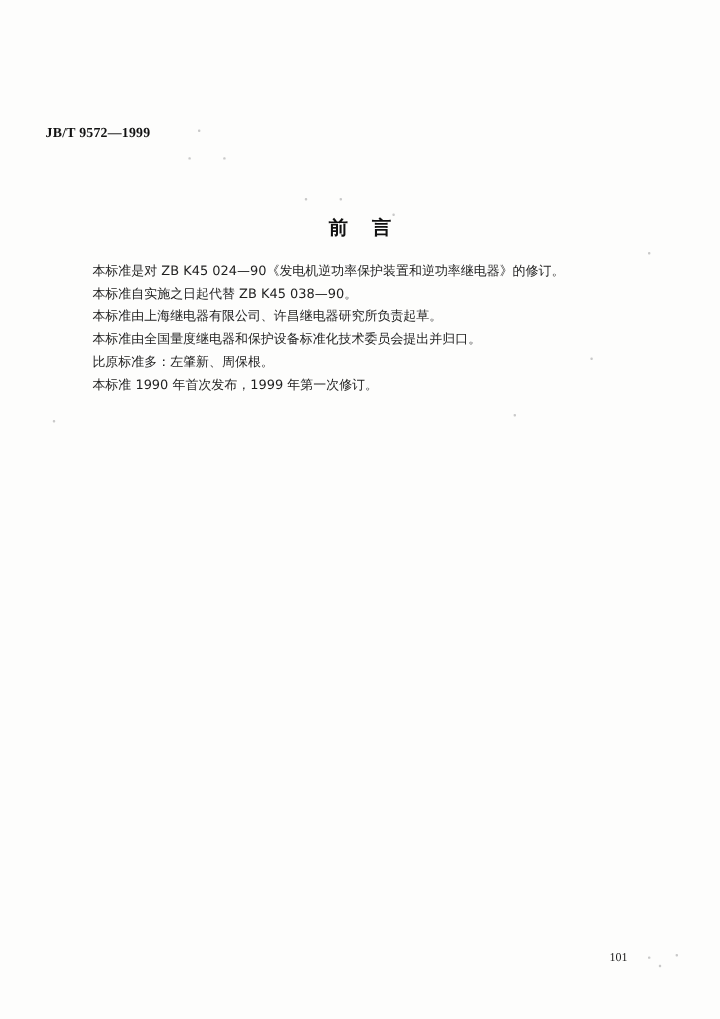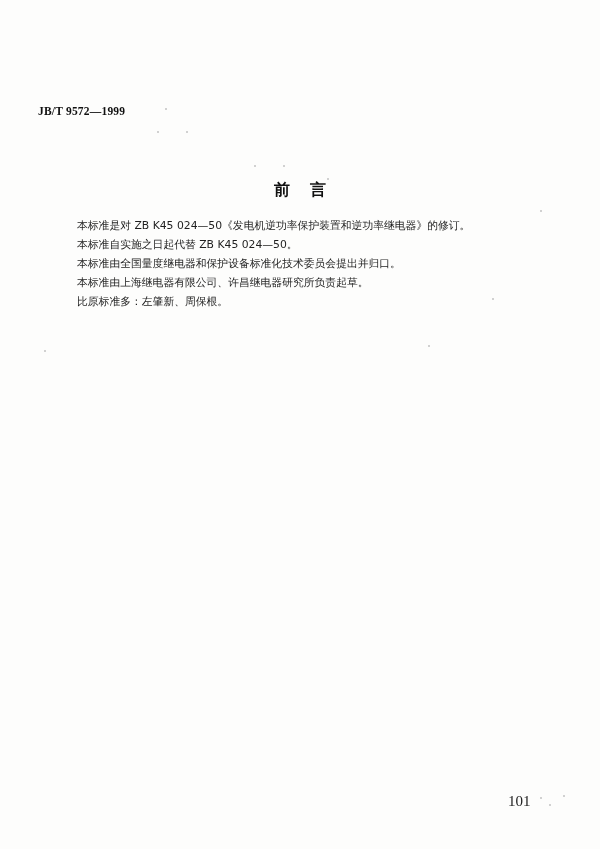--- a/index.html
+++ b/index.html
@@ -55,46 +55,47 @@
     }
     .para {
       margin: 0;
       text-indent: 21px;
     }
     .page-number {
       position: absolute;
       left: 508px;
       top: 793px;
       font-family: "Liberation Serif", "DejaVu Serif", serif;
-      font-size: 15px;
+      font-size: 10px;
       color: #222;
     }
     .speck {
       position: absolute;
       width: 1.5px;
       height: 1.5px;
       background: #c9c9c9;
       border-radius: 50%;
     }
   </style>
 </head>
 <body>
 
 <div class="page">
 
   <div class="std-code">JB/T  9572—1999</div>
 
   <div class="title">前言</div>
 
   <div class="body">
-    <p class="para">本标准是对 ZB K45 024—50《发电机逆功率保护装置和逆功率继电器》的修订。</p>
-    <p class="para">本标准自实施之日起代替 ZB K45 024—50。</p>
+    <p class="para">本标准是对 ZB K45 024—90《发电机逆功率保护装置和逆功率继电器》的修订。</p>
+    <p class="para">本标准自实施之日起代替 ZB K45 038—90。</p>
+    <p class="para">本标准由上海继电器有限公司、许昌继电器研究所负责起草。</p>
     <p class="para">本标准由全国量度继电器和保护设备标准化技术委员会提出并归口。</p>
-    <p class="para">本标准由上海继电器有限公司、许昌继电器研究所负责起草。</p>
     <p class="para">比原标准多：左肇新、周保根。</p>
+    <p class="para">本标准 1990 年首次发布，1999 年第一次修订。</p>
   </div>
 
   <div class="page-number">101</div>
 
   <span class="speck" style="left:165px;top:108px;"></span>
   <span class="speck" style="left:157px;top:131px;"></span>
   <span class="speck" style="left:186px;top:131px;"></span>
   <span class="speck" style="left:254px;top:165px;"></span>
   <span class="speck" style="left:283px;top:165px;"></span>
   <span class="speck" style="left:327px;top:178px;"></span>

